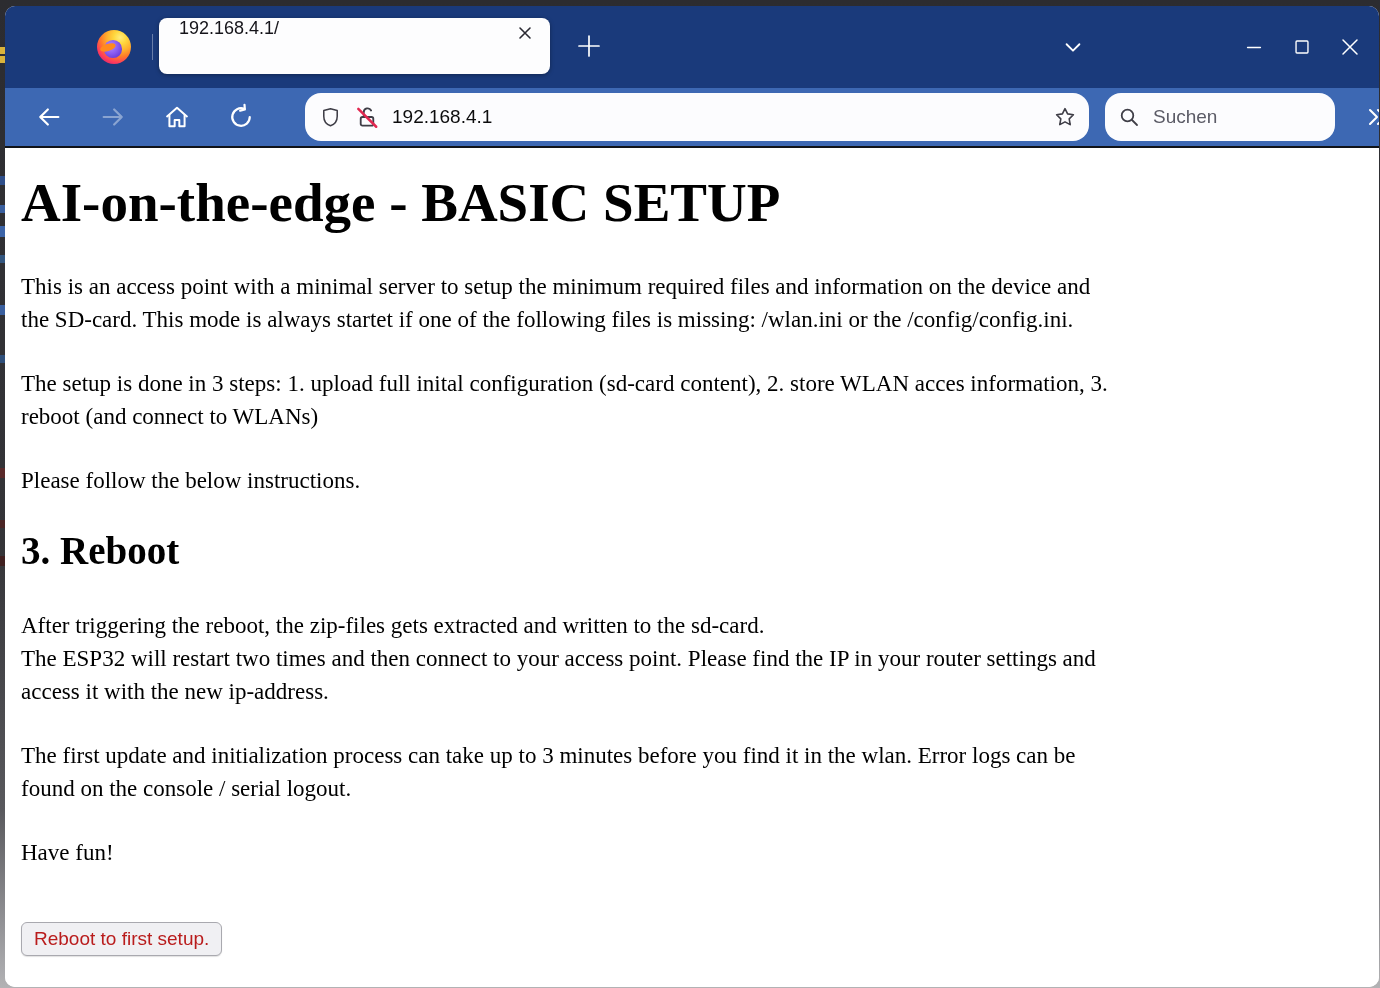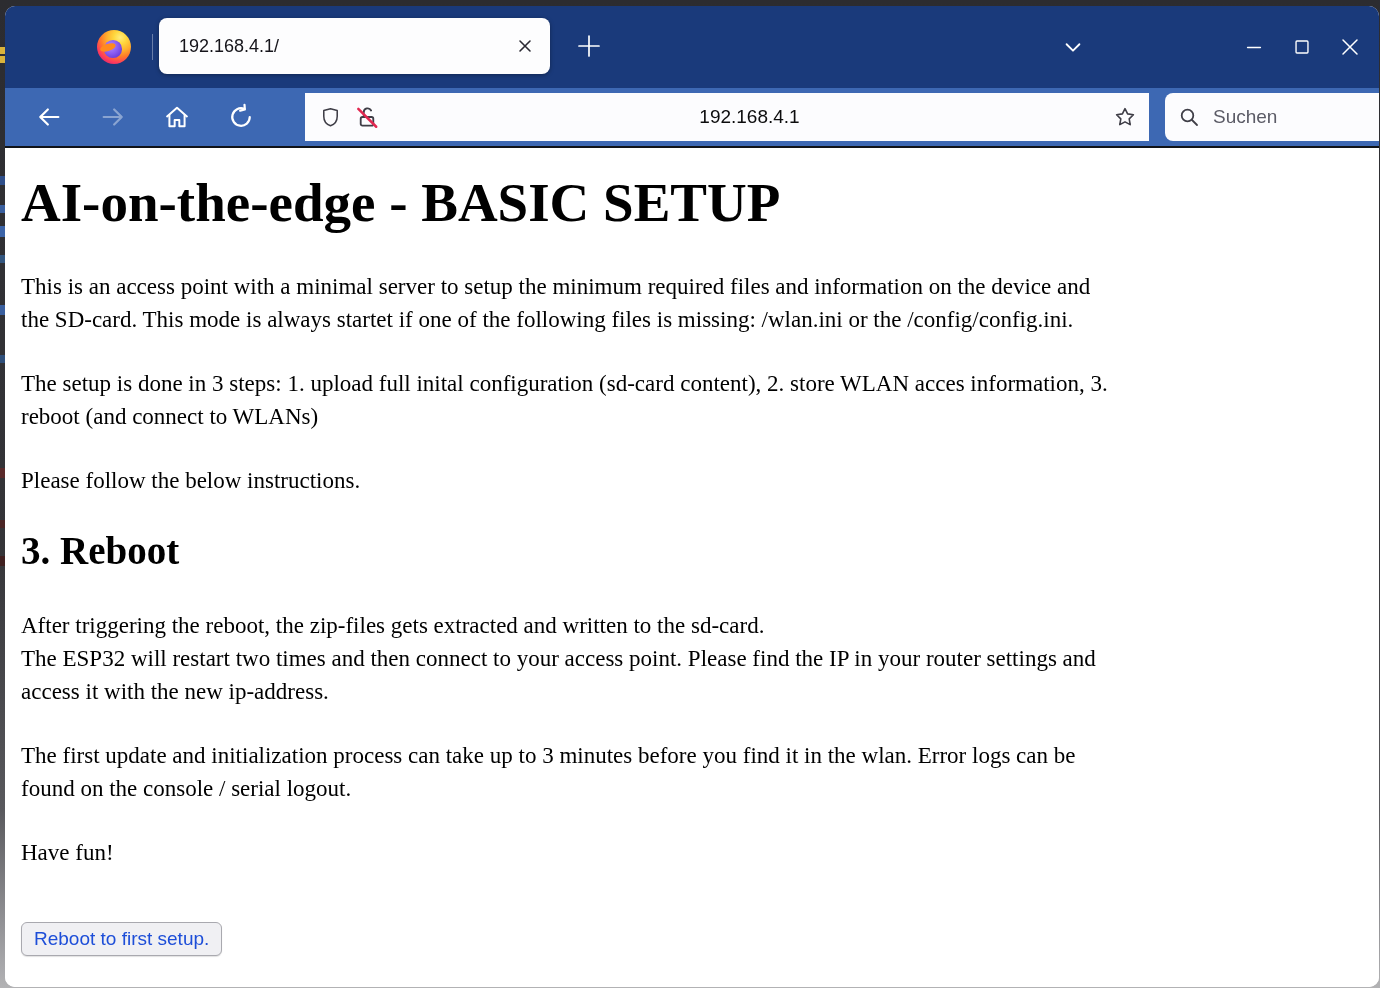--- a/index.html
+++ b/index.html
@@ -21,57 +21,57 @@
   .titlebar{height:82px;background:#1a3a7b;position:relative;flex:none;}
   .ff-view{position:absolute;left:90px;top:22px;width:38px;height:38px;border:none;background:transparent;padding:0;cursor:pointer;}
   .ff-logo{display:block;width:34px;height:34px;margin:2px;border-radius:50%;position:relative;overflow:hidden;
     background:radial-gradient(circle at 68% 22%,#ffec7e 0%,#ffd83e 18%,#ffae2d 38%,#ff7a29 55%,#ff3b5c 72%,#d62a6e 85%,#a52a86 100%);}
   .ff-logo::after{content:"";position:absolute;left:22%;top:30%;width:52%;height:52%;border-radius:50%;
     background:radial-gradient(circle at 38% 35%,#b08aff 0%,#8a5cf0 45%,#6a3bd8 80%,#5b2fc4 100%);}
   .ff-logo::before{content:"";position:absolute;left:8%;top:42%;width:46%;height:22%;border-radius:50%;
     background:#ff8a1e;transform:rotate(-18deg);z-index:2;}
   .tab-sep{position:absolute;left:147px;top:28px;width:1px;height:26px;background:rgba(255,255,255,.35);}
   .tab{position:absolute;left:154px;top:12px;width:391px;height:56px;background:#fdfdfe;border-radius:8px;
-    display:flex;align-items:center;padding:0 10px 0 20px;box-sizing:border-box;box-shadow:0 1px 4px rgba(0,0,0,.35);cursor:default;gap:26px;}
+    display:flex;align-items:flex-start;padding:0 10px 0 20px;box-sizing:border-box;box-shadow:0 1px 4px rgba(0,0,0,.35);cursor:default;gap:26px;}
   .tab-title{font-size:18px;color:#15141a;flex:1;white-space:nowrap;overflow:hidden;}
   .icon-btn{border:none;background:transparent;padding:0;display:flex;align-items:center;justify-content:center;cursor:pointer;}
   .tab-close{width:30px;height:30px;border-radius:4px;color:#2b2a33;}
   .newtab{position:absolute;left:565px;top:21px;width:38px;height:38px;color:#ffffff;}
   .tb-right{position:absolute;right:0;top:0;height:100%;display:flex;align-items:stretch;}
   .tab-chevron{position:absolute;left:1048px;top:0;width:40px;height:82px;color:#ffffff;}
   .winctl{width:48px;height:82px;color:#ffffff;}
   .winctl.close-btn{margin-right:5px;}
 
   
   .toolbar{height:58px;background:#3d68b3;border-bottom:2px solid #101318;flex:none;
     display:flex;align-items:center;padding-left:24px;box-sizing:content-box;}
   .nav-btn{width:40px;height:44px;color:#ffffff;margin-right:24px;border-radius:4px;flex:none;}
   .nav-btn.disabled{color:rgba(255,255,255,.4);cursor:default;}
-  .urlbar{flex:none;width:844px;height:48px;margin-left:20px;background:#fcfcfe;border-radius:0;
-    display:flex;align-items:center;padding:0 6px 0 14px;box-sizing:border-box;cursor:text;text-align:center;}
+  .urlbar{flex:none;width:784px;height:48px;margin-left:20px;background:#fcfcfe;border-radius:16px;
+    display:flex;align-items:center;padding:0 6px 0 14px;box-sizing:border-box;cursor:text;}
   .urlbar .glyph{flex:none;color:#3f3e47;}
   .url-text{font-size:19px;color:#0c0c0d;margin-left:12px;flex:1;white-space:nowrap;overflow:hidden;}
   .star-btn{width:36px;height:36px;color:#3f3e47;border-radius:4px;flex:none;}
-  .searchbox{flex:none;width:230px;height:48px;margin-left:16px;background:#fcfcfe;border-radius:8px;
+  .searchbox{flex:none;width:230px;height:48px;margin-left:16px;background:#fcfcfe;border-radius:16px;
     display:flex;align-items:center;padding:0 10px 0 12px;box-sizing:border-box;}
   .searchbox .glyph{color:#3f3e47;flex:none;}
   .search-input{border:none;outline:none;background:transparent;font-size:19px;color:#15141a;width:150px;margin-left:10px;
     font-family:"Liberation Sans",sans-serif;}
   .search-input::placeholder{color:#5b5b66;opacity:1;}
   .overflow-btn{width:40px;height:44px;margin-left:22px;color:#ffffff;flex:none;}
   .menu-btn{width:40px;height:44px;margin-left:25px;color:#ffffff;flex:none;}
 
   
   .content{flex:1;background:#ffffff;overflow:hidden;padding:0 16px;
     font-family:"Liberation Serif",serif;color:#000000;}
   .content h1{font-size:55px;line-height:1.15;margin:23px 0 36px;font-weight:bold;}
   .content h2{font-size:39px;line-height:1.2;margin:30px 0 34px;font-weight:bold;}
   .content p{font-size:23px;line-height:33px;margin:31px 0;white-space:pre-line;}
   .reboot-btn{
-    display:inline-block;margin-top:22px;font-family:"Liberation Sans",sans-serif;font-size:19px;color:#1d4ed8;
+    display:inline-block;margin-top:22px;font-family:"Liberation Sans",sans-serif;font-size:19px;color:#b91c1c;
     background:#f0f0f3;border:1px solid #a9a9af;border-radius:6px;padding:5px 12px;cursor:pointer;
     box-shadow:0 1px 1px rgba(0,0,0,.12);
   }
   svg{display:block;}
 </style>
 </head>
 <body>
 
 <div>
   <div class="frag" style="top:47px;height:7px;background:#d9b33c;"></div>

